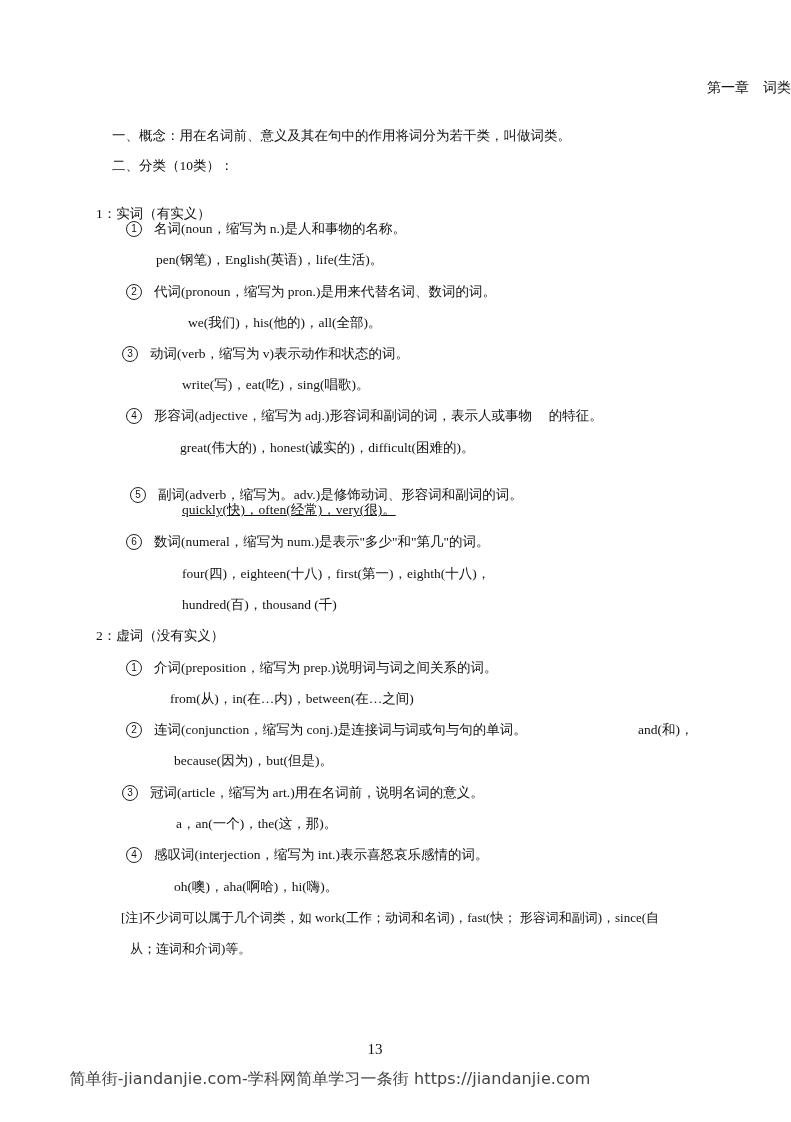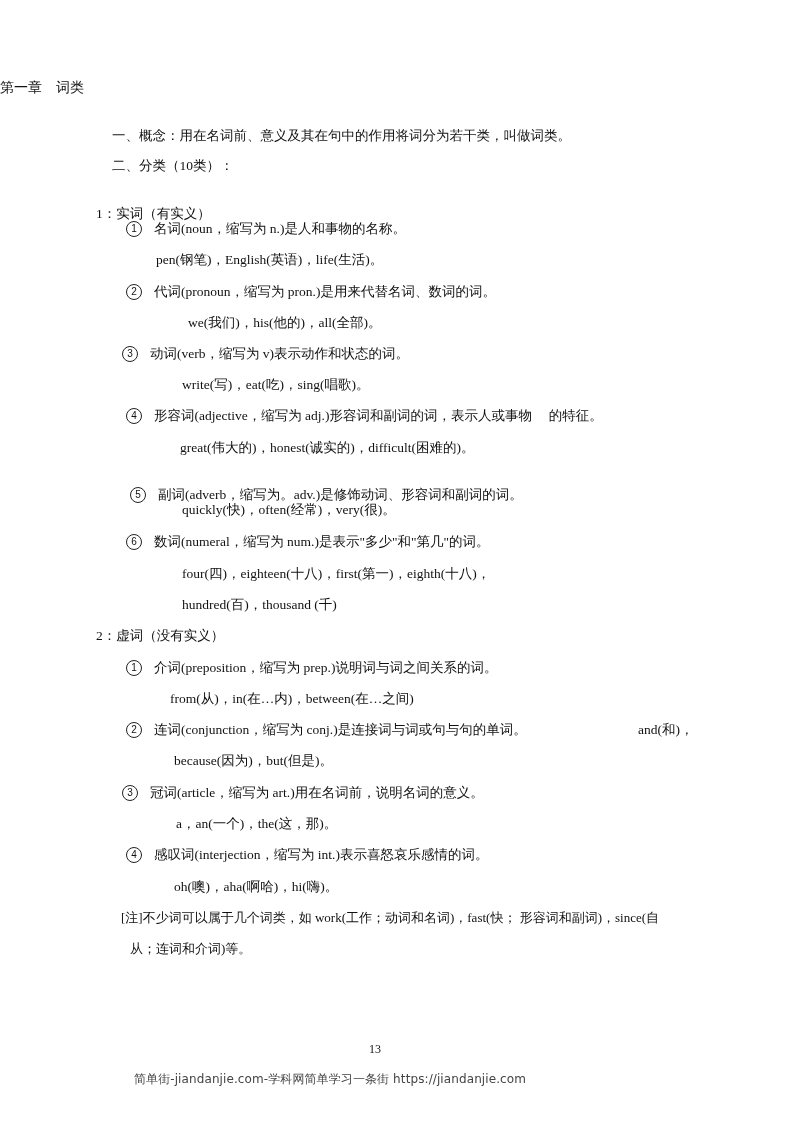--- a/index.html
+++ b/index.html
@@ -1,25 +1,25 @@
 <!DOCTYPE html>
 <html><head>
 <meta charset="utf-8">
 <style>
   html, body { margin: 0; padding: 0; background: #ffffff; }
   body { width: 791px; height: 1122px; position: relative; overflow: hidden;
          font-family: "Liberation Serif", "DejaVu Serif", serif; color: #111; }
   .ln { position: absolute; white-space: nowrap; font-size: 13.5px; line-height: 18px; }
-  .title { left: 0; width: 791px; text-align: left; top: 79px; font-size: 14px; }
+  .title { left: 0; width: 791px; text-align: right; top: 79px; font-size: 14px; }
   .marker { display: inline-block; width: 14px; height: 14px; border: 1px solid #222; border-radius: 50%;
             font-size: 10px; line-height: 14px; text-align: center; margin-right: 12px; vertical-align: 1px;
             font-family: "Liberation Sans", sans-serif; }
   .note { font-size: 13px; }
-  .pagenum { left: 0; width: 750px; text-align: center; top: 1040px; font-size: 12px; }
-  .footer { left: 0; width: 660px; text-align: center; top: 1070px; font-size: 12px; color: #444;
+  .pagenum { left: 0; width: 750px; text-align: center; top: 1040px; font-size: 15px; }
+  .footer { left: 0; width: 660px; text-align: center; top: 1070px; font-size: 16px; color: #444;
             font-family: "DejaVu Sans", sans-serif; letter-spacing: 0.1px; }
 </style>
 </head>
 <body>
 
 <div class="ln title">第一章　词类</div>
 
 <div class="ln" style="left:112px;top:127px;">一、概念：用在名词前、意义及其在句中的作用将词分为若干类，叫做词类。</div>
 <div class="ln" style="left:112px;top:157px;">二、分类（10类）：</div>
 
@@ -41,21 +41,21 @@
 <div class="ln" style="left:182px;top:376px;">write(写)，eat(吃)，sing(唱歌)。</div>
 
 <div class="ln" style="left:126px;top:407px;">
   <span class="marker">4</span><span>形容词(adjective，缩写为 adj.)形容词和副词的词，表示人或事物　 的特征。</span>
 </div>
 <div class="ln" style="left:180px;top:439px;">great(伟大的)，honest(诚实的)，difficult(困难的)。</div>
 
 <div class="ln" style="left:130px;top:470px;margin-top:16px;">
   <span class="marker">5</span><span>副词(adverb，缩写为。adv.)是修饰动词、形容词和副词的词。</span>
 </div>
-<div class="ln" style="left:182px;top:501px;">quickly(快)，often(经常)，very(很)。</div>
+<div class="ln" style="left:182px;top:501px;text-decoration:underline;">quickly(快)，often(经常)，very(很)。</div>
 
 <div class="ln" style="left:126px;top:533px;">
   <span class="marker">6</span><span>数词(numeral，缩写为 num.)是表示"多少"和"第几"的词。</span>
 </div>
 <div class="ln" style="left:182px;top:565px;">four(四)，eighteen(十八)，first(第一)，eighth(十八)，</div>
 <div class="ln" style="left:182px;top:596px;">hundred(百)，thousand (千)</div>
 
 <div class="ln" style="left:96px;top:627px;">2：虚词（没有实义）</div>
 
 <div class="ln" style="left:126px;top:659px;">

